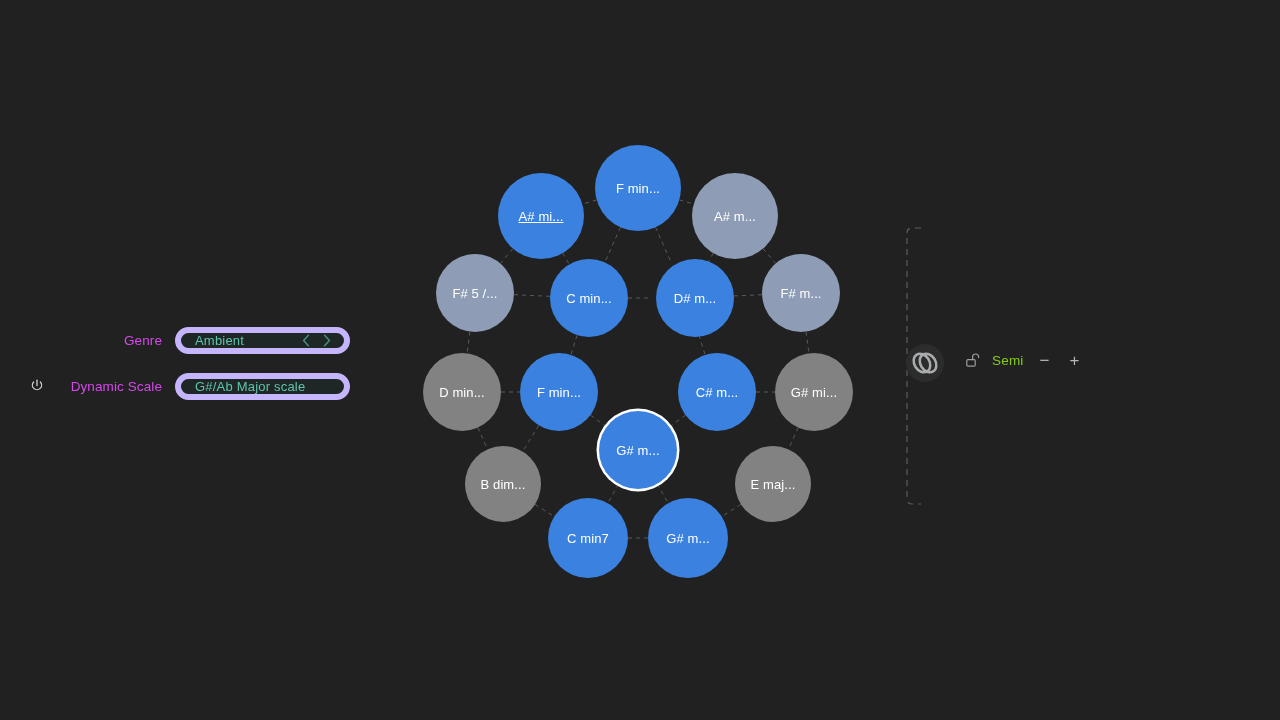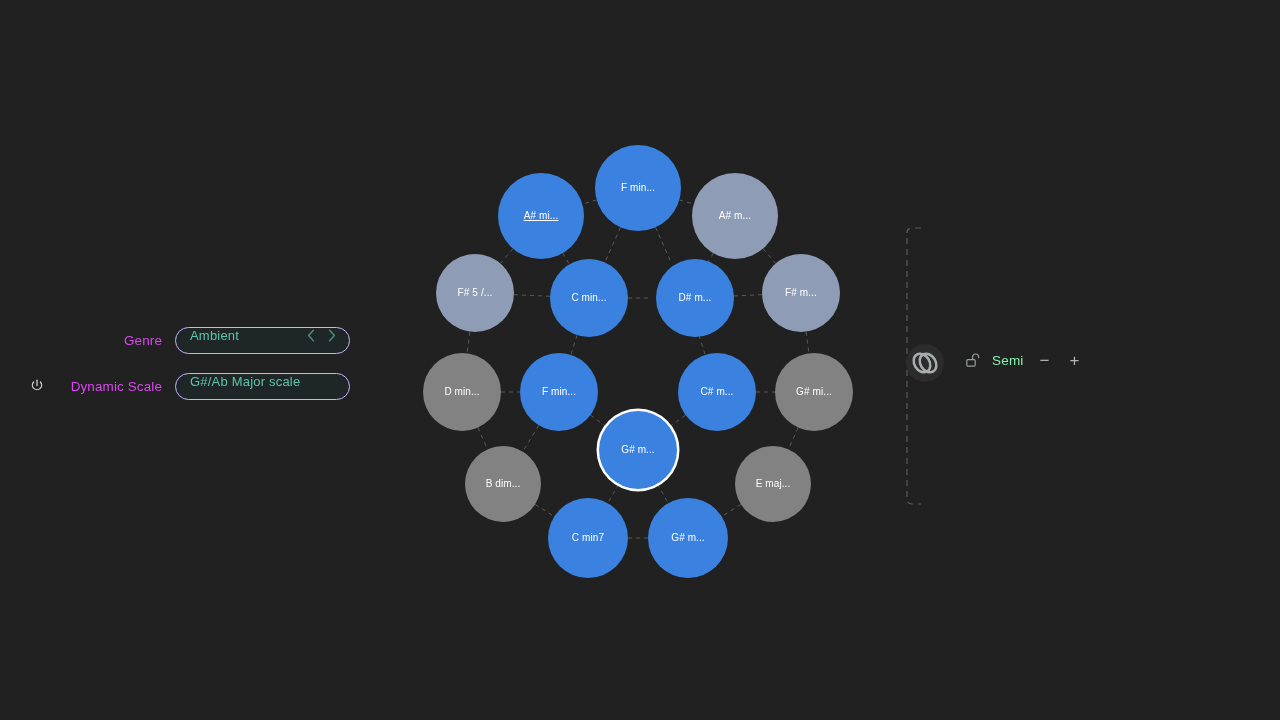--- a/index.html
+++ b/index.html
@@ -35,25 +35,25 @@
   }
   .power-icon {
     position: absolute;
     left: 29px; top: 50%;
     transform: translateY(-50%);
     width: 16px; height: 16px;
     color: #cfd2d3;
   }
   .pill {
     width: 175px; height: 27px;
-    border: 1px solid #c4b5fd;
+    border: 6px solid #c4b5fd;
     border-radius: 14px;
     background: #1f2726;
     display: flex;
-    align-items: flex-start;
+    align-items: center;
     padding: 0 10px 0 14px;
     position: relative;
     gap: 8px;
   }
   .pill-value {
     font-size: 13px;
     color: #5ec4ae;
     letter-spacing: .2px;
     white-space: nowrap;
     overflow: hidden;
@@ -71,21 +71,21 @@
   
   #wheel { position: absolute; left: 0; top: 0; width: 1280px; height: 720px; }
   #edges { position: absolute; left: 0; top: 0; }
   .node {
     position: absolute;
     border-radius: 50%;
     display: flex;
     align-items: center;
     justify-content: center;
     color: #ffffff;
-    font-size: 10px;
+    font-size: 13px;
     letter-spacing: .1px;
     text-align: center;
     user-select: none;
     line-height: 1;
   }
   .node.sel { box-shadow: 0 0 0 2.5px #ffffff; }
 
   
   #right-panel { position: absolute; left: 890px; top: 210px; width: 230px; height: 310px; }
   .bracket { position: absolute; left: 15px; top: 16px; }
@@ -100,21 +100,21 @@
   }
   .semi-group {
     position: absolute;
     left: 966px; top: 351px;
     display: flex;
     align-items: center;
     gap: 12px;
     color: #b4b7b8;
   }
   .unlock-icon { width: 14px; height: 16px; color: #9b9e9f; display:flex; align-items:center; }
-  .semi-label { font-size: 13.5px; color: #86efac; letter-spacing: .2px; }
+  .semi-label { font-size: 13.5px; color: #84cc16; letter-spacing: .2px; }
   .step-btn {
     width: 18px; height: 18px;
     display: flex; align-items: center; justify-content: center;
     color: #b4b7b8;
     font-size: 17px;
     line-height: 1;
   }
 </style>
 </head>
 <body>

